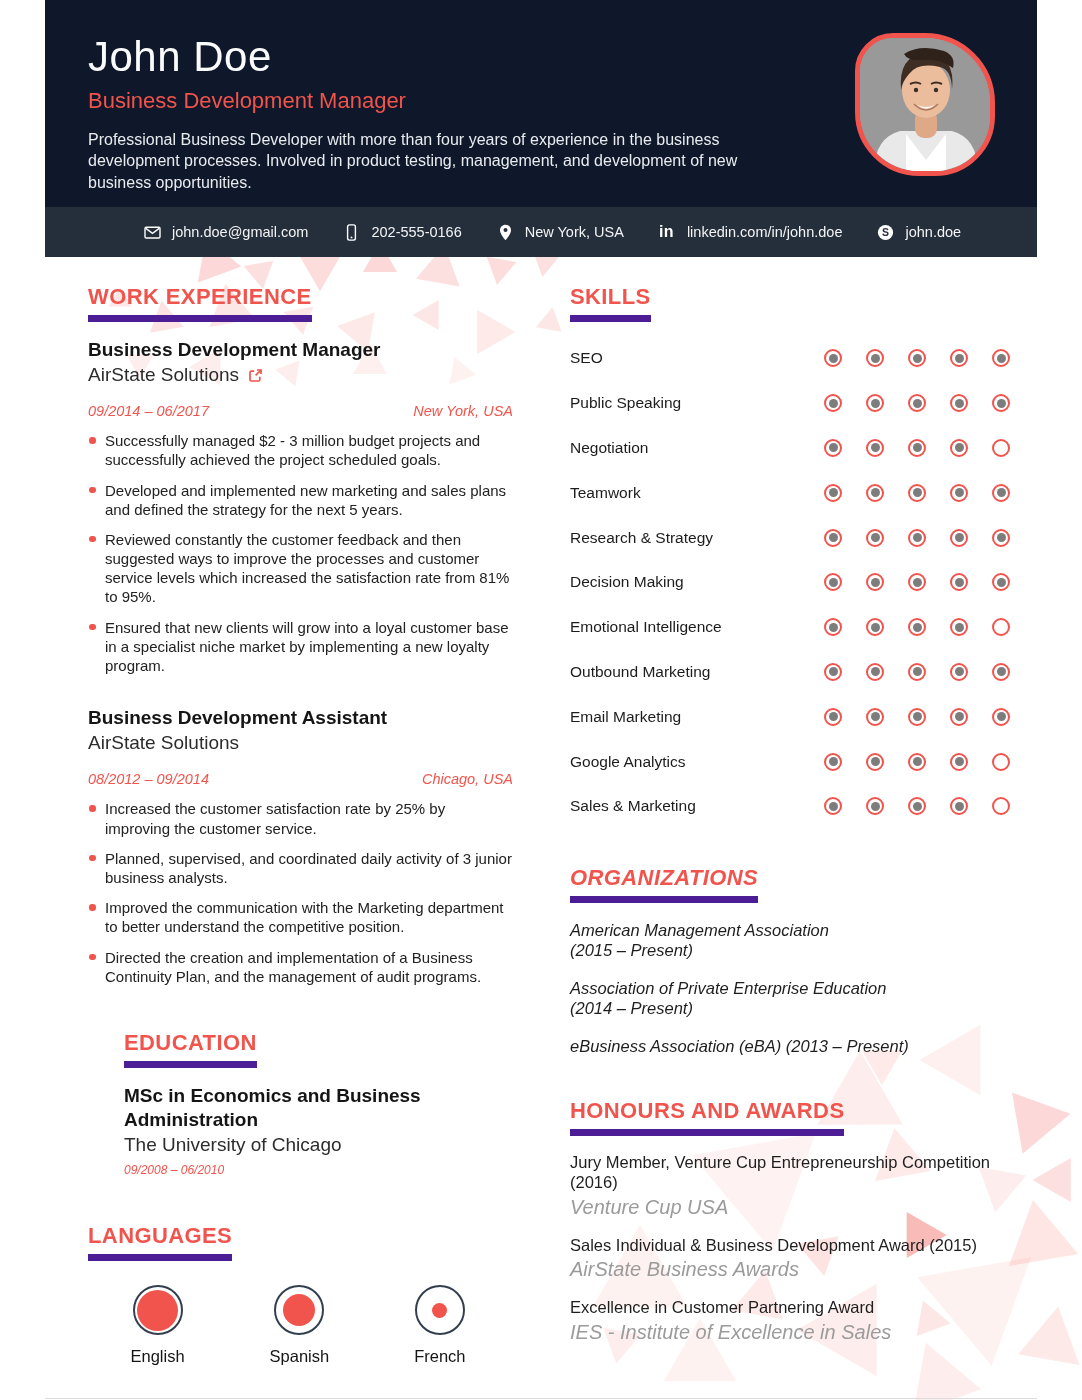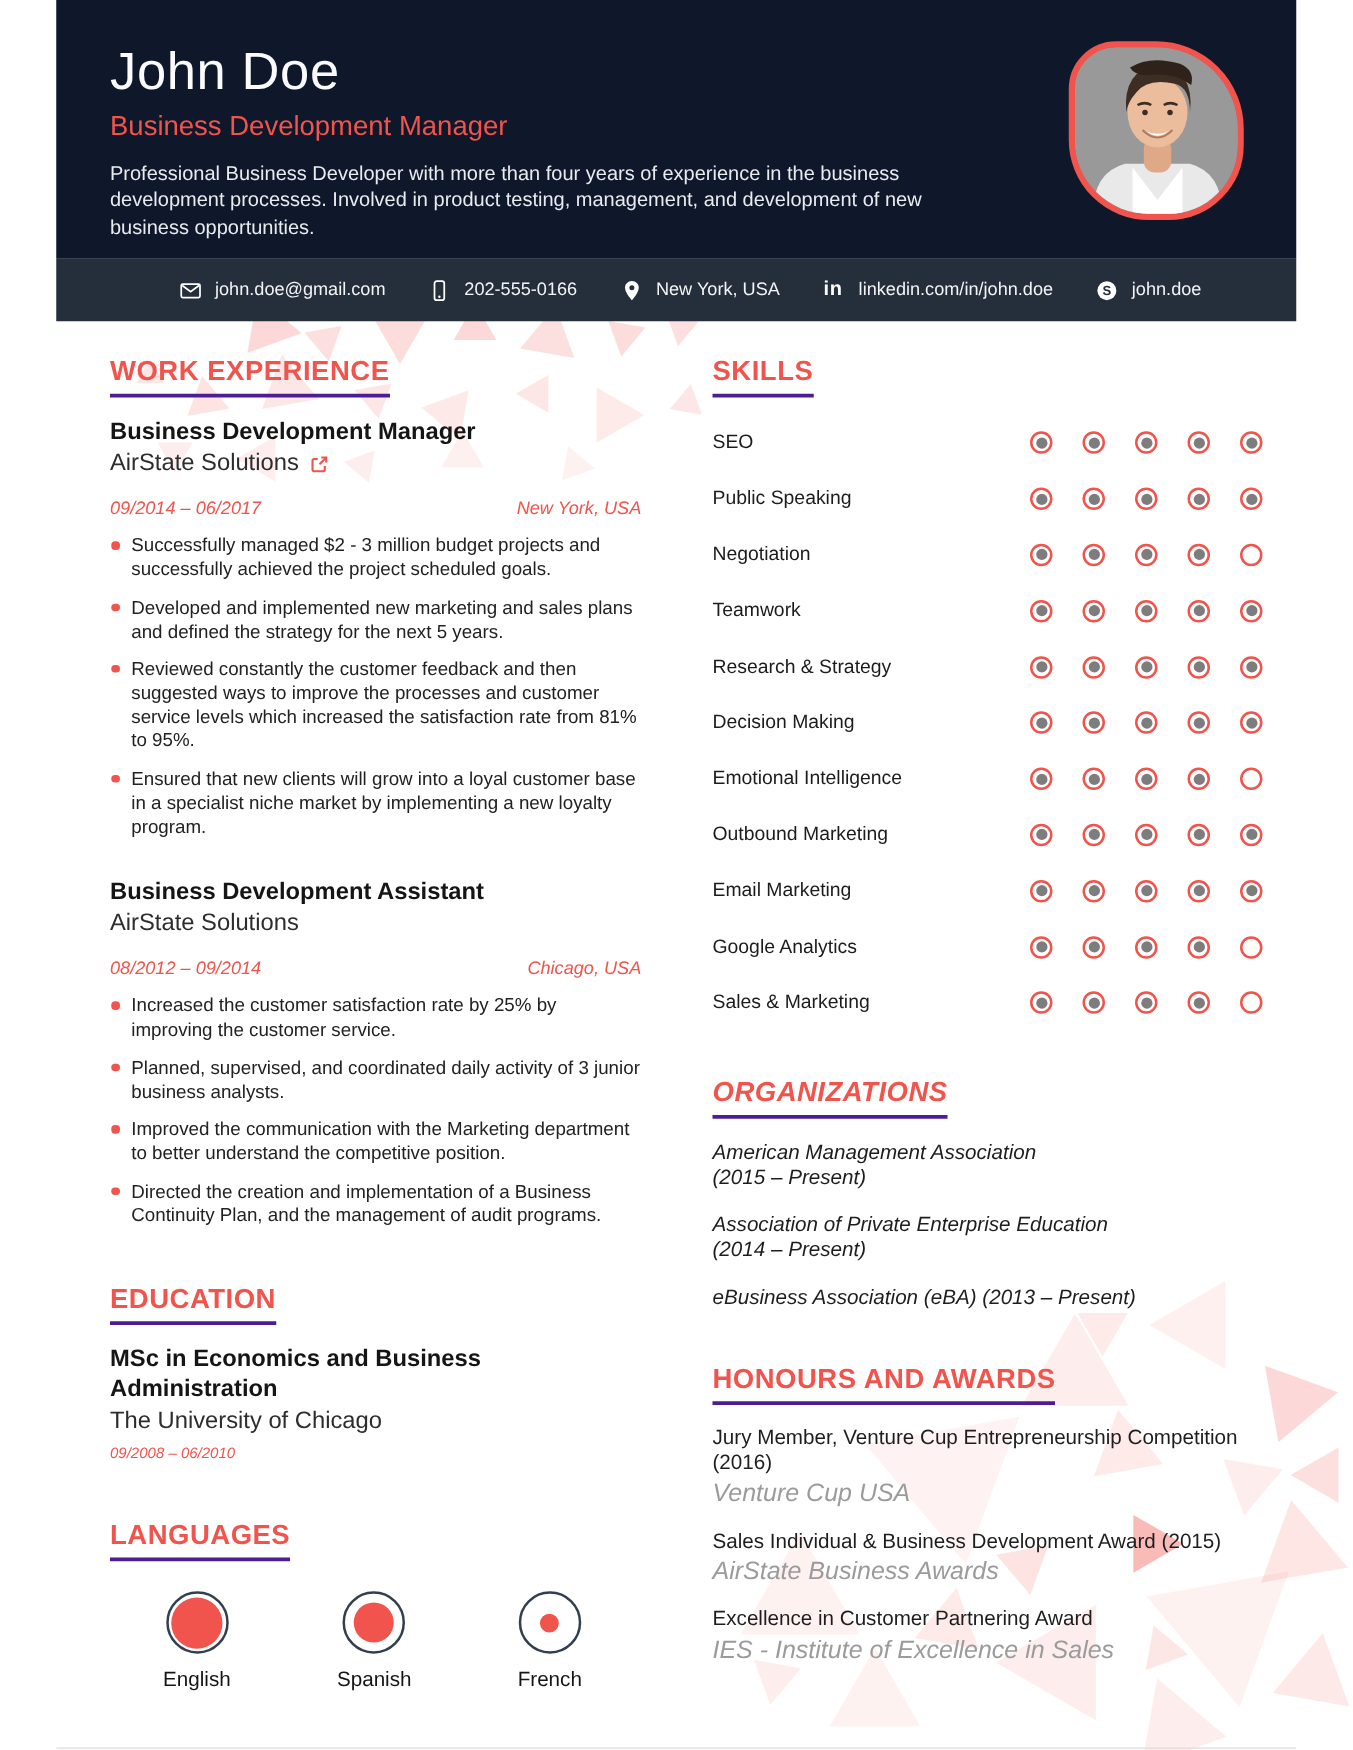--- a/index.html
+++ b/index.html
@@ -25,33 +25,33 @@
   .citem { display:flex; align-items:center; gap:10px; color:#f3f4f6; font-size:14.5px; cursor:pointer; }
   .cicon { display:flex; align-items:center; justify-content:flex-start; width:18px; height:18px; flex:none; }
   .in-badge { font-weight:700; font-size:16px; color:#fff; letter-spacing:.5px; }
 
   
   .content { display:flex; padding:27px 27px 0 43px; }
   .col-left  { flex:none; width:425px; margin-right:57px; }
   .col-right { flex:none; width:440px; }
 
   .sec { display:inline-block; margin:0; font-size:22px; font-weight:700; letter-spacing:.4px;
-         color:#f0544c; border-bottom:3px solid #4c1d95; padding-bottom:5px; }
+         color:#f0544c; border-bottom:7px solid #4c1d95; padding-bottom:5px; }
 
   
   .job { margin-top:16px; margin-bottom:31px; }
   .job-title { font-size:19px; font-weight:700; color:#151515; line-height:1.22; }
   .job-company { display:flex; align-items:center; gap:9px; margin-top:3px; font-size:19px; color:#2d2d2d; }
   .job-meta { display:flex; justify-content:space-between; margin:17px 0 12px; font-size:14.5px; font-style:italic; color:#f0544c; }
   .bullets { list-style:none; margin:0; padding:0; }
   .bullets li { position:relative; padding-left:17px; margin-bottom:11px; font-size:15px; line-height:1.28; color:#222; }
   .bullets li::before { content:""; position:absolute; left:1px; top:6px; width:6.5px; height:6.5px; border-radius:50%; background:#f0544c; }
 
   
-  .edu-sec { margin-top:44px; }
+  .edu-sec { margin-top:44px;margin-left:36px; }
   .edu-degree { margin-top:16px; font-size:19px; font-weight:700; color:#151515; line-height:1.25; }
   .edu-school { margin-top:3px; font-size:19px; color:#2d2d2d; }
   .edu-dates { margin-top:7px; font-size:12px; font-style:italic; color:#f0544c; }
 
   
   .lang-sec { margin-top:46px; }
   .langs { display:flex; justify-content:space-around; width:420px; margin-top:24px; }
   .lang { display:flex; flex-direction:column; align-items:center; }
   .lang-circle { width:50px; height:50px; border:2px solid #333f4e; border-radius:50%;
                  display:flex; align-items:center; justify-content:center; }

